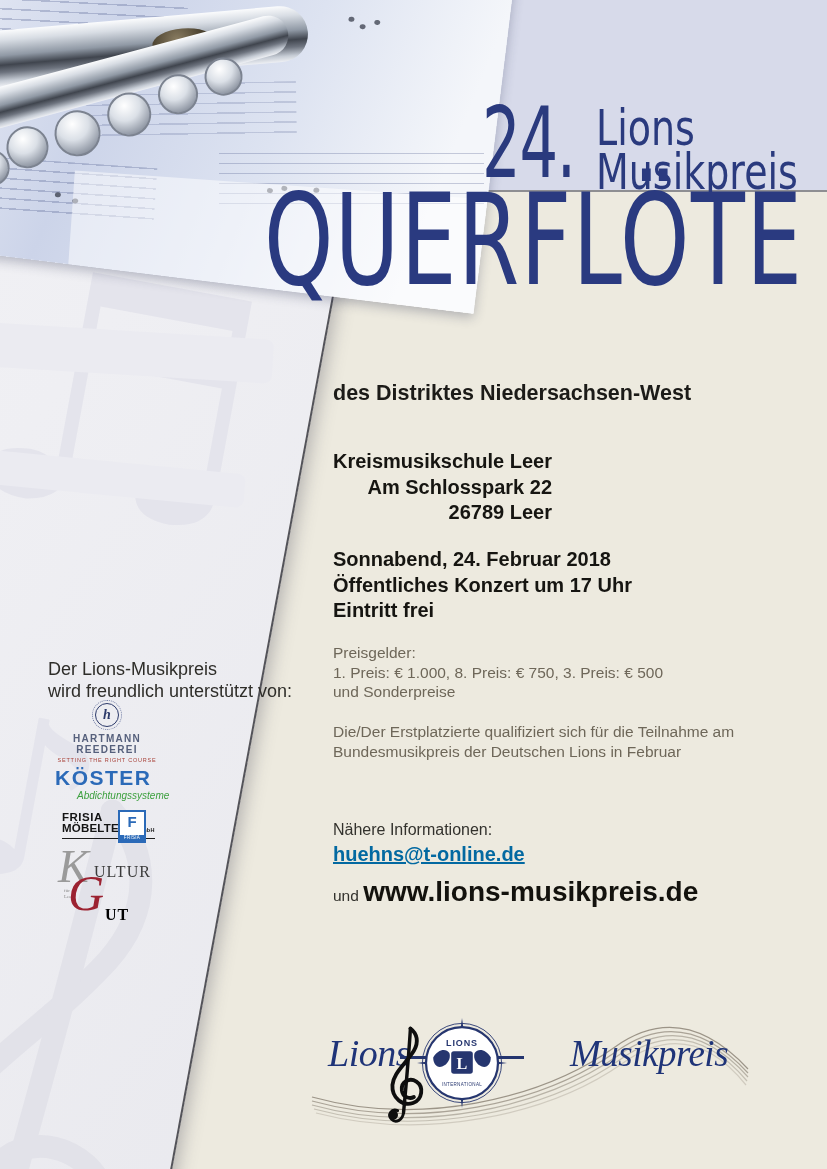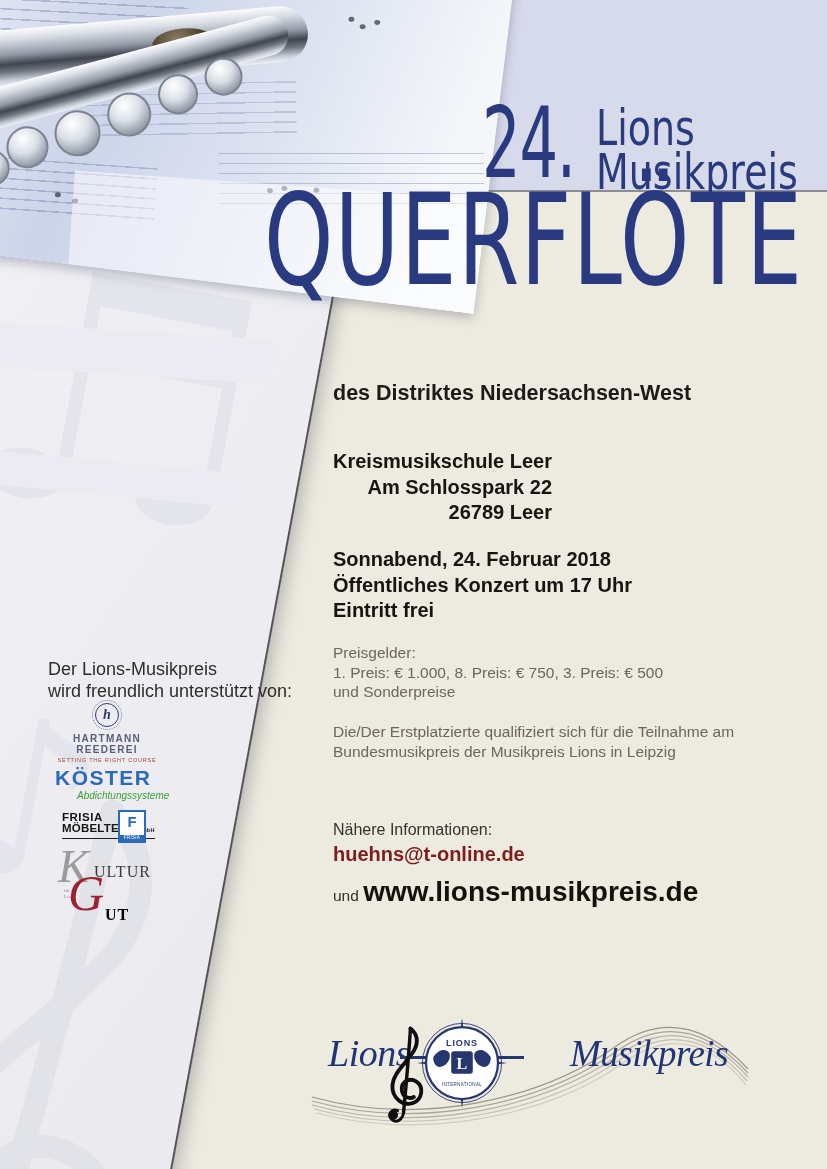--- a/index.html
+++ b/index.html
@@ -42,21 +42,21 @@
          color:#2a3a7e;transform:scaleX(.76);transform-origin:0 0;white-space:nowrap;}
   .title{left:264px;top:178px;font-family:"DejaVu Sans",sans-serif;font-size:126px;line-height:1;
          color:#2a3a80;transform:scaleX(.70);transform-origin:0 0;letter-spacing:2px;white-space:nowrap;}
 
   
   .subtitle{left:333px;top:381px;font-size:21.5px;font-weight:bold;color:#1c1b18;}
   .blk{left:333px;white-space:nowrap;}
   .bold20 div{font-size:20px;font-weight:bold;color:#161511;line-height:25.5px;}
   .gray div{font-size:15.5px;color:#6e6759;line-height:19.5px;}
   .contact-h{left:333px;top:821px;font-size:16px;color:#33322d;}
-  .email{left:333px;top:843px;font-size:20px;font-weight:bold;color:#7f1d1d;}
+  .email{left:333px;top:843px;font-size:20px;font-weight:bold;color:#0369a1;text-decoration:underline;}
   .webline{left:333px;top:876px;font-size:15.5px;color:#33322d;}
   .webline .site{font-size:28px;font-weight:bold;color:#13120d;}
 
   
   .sup-intro{left:48px;top:659px;font-size:18px;line-height:21.5px;color:#2e2d29;}
   .hartmann{left:48px;top:703px;width:118px;text-align:center;}
   .h-circle{width:22px;height:22px;margin:0 auto;border:1.5px solid #2c3a6a;border-radius:50%;
             outline:1px dotted #6a76a0;outline-offset:2px;color:#2c3a6a;
             font-family:"Liberation Serif",serif;font-style:italic;font-weight:bold;
             font-size:14px;line-height:21px;}
@@ -160,21 +160,21 @@
   </div>
 
   <div class="abs blk gray" style="top:643px;">
     <div>Preisgelder:</div>
     <div>1. Preis: € 1.000, 8. Preis: € 750, 3. Preis: € 500</div>
     <div>und Sonderpreise</div>
   </div>
 
   <div class="abs blk gray" style="top:722px;">
     <div>Die/Der Erstplatzierte qualifiziert sich für die Teilnahme am</div>
-    <div>Bundesmusikpreis der Musikpreis Lions in Leipzig</div>
+    <div>Bundesmusikpreis der Deutschen Lions in Februar</div>
   </div>
 
   <div class="abs contact-h">Nähere Informationen:</div>
   <div class="abs email">huehns@t-online.de</div>
   <div class="abs webline"><span>und </span><span class="site">www.lions-musikpreis.de</span></div>
 
   <div class="abs sup-intro">
     <div>Der Lions-Musikpreis</div>
     <div>wird freundlich unterstützt von:</div>
   </div>

